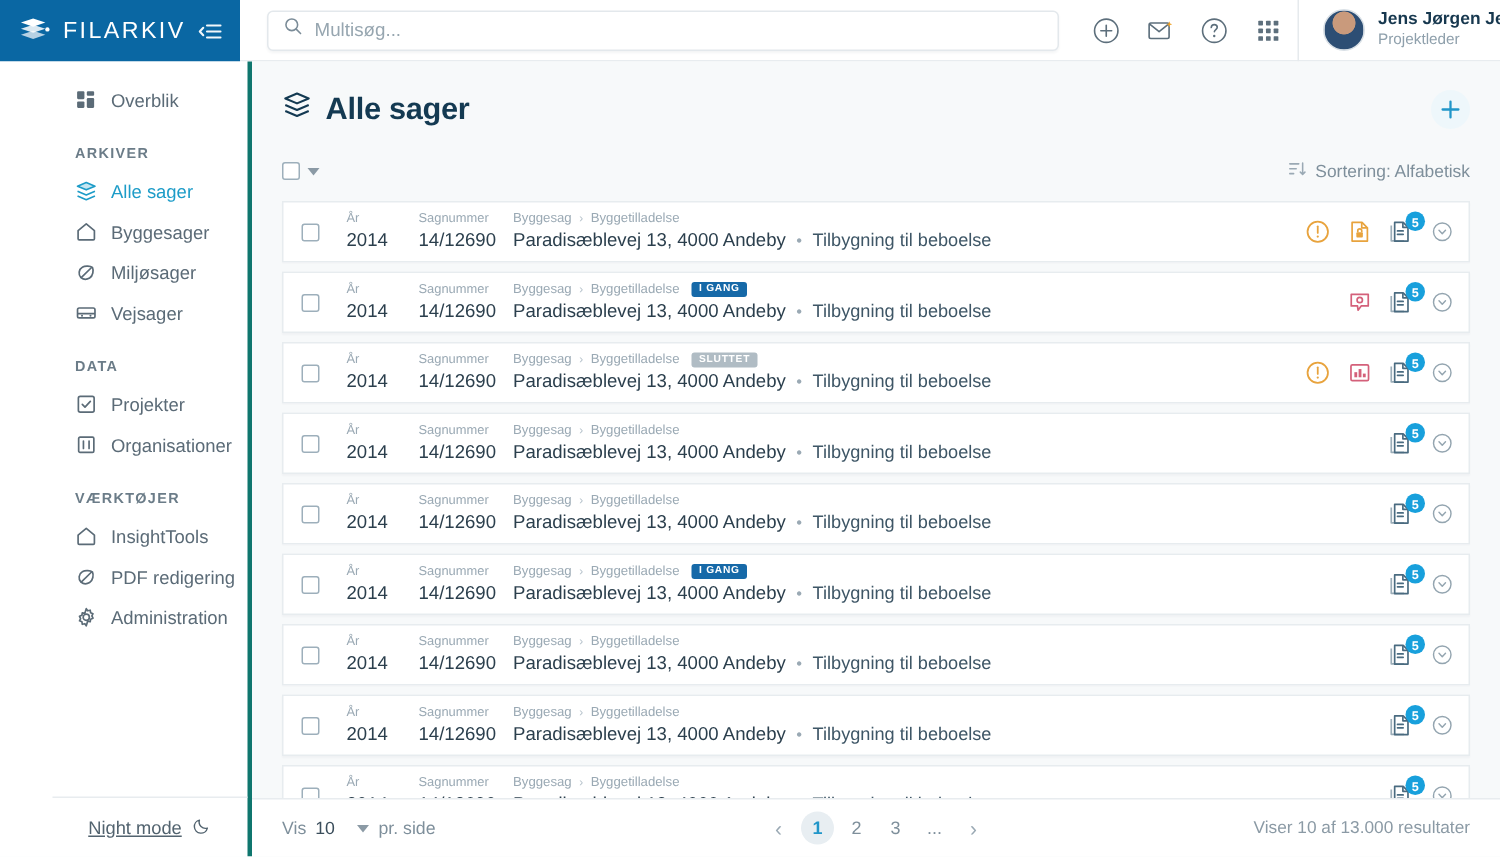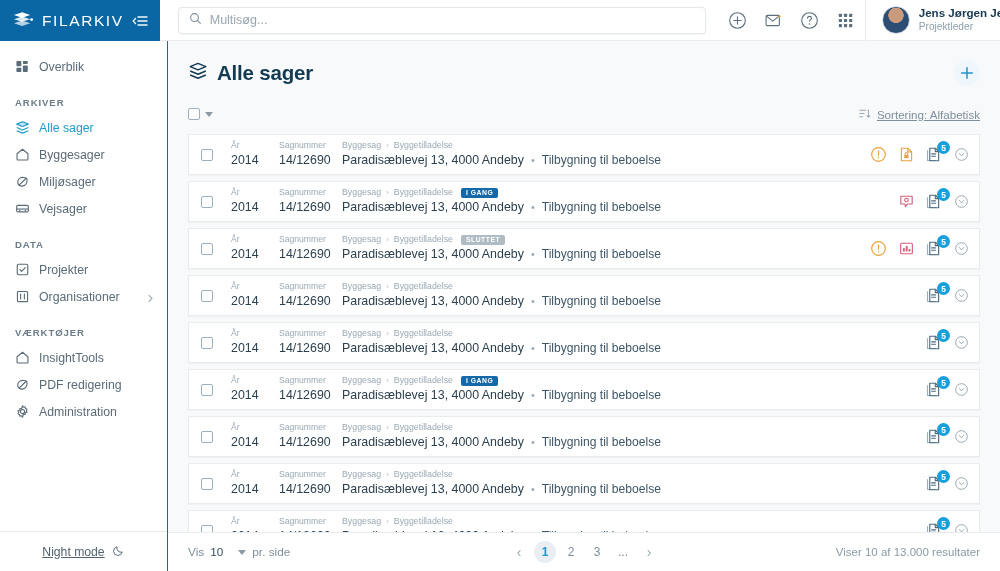--- a/index.html
+++ b/index.html
@@ -54,22 +54,23 @@
   }
   .uname { font-size: 11.6px; font-weight: bold; color: #17384f; line-height: 1.25; white-space: nowrap; }
   .urole { font-size: 10.2px; color: #8fa0ac; line-height: 1.25; }
 
   
   .body { flex: 1; display: flex; min-height: 0; }
 
   
   .sidebar {
     width: 168px; flex: 0 0 168px; background: #ffffff;
-    border-right: 1px solid #0f766e; display: flex; flex-direction: column;
+    border-right: 3px solid #0f766e; display: flex; flex-direction: column;
     padding-top: 12px;
+    padding-left: 35px;
   }
   .nav { flex: 1; overflow: hidden; }
   .nav-item {
     display: flex; align-items: center; gap: 9px; height: 27px;
     padding: 0 12px 0 15px; cursor: pointer; color: #5b6b77; font-size: 12.3px;
   }
   .nav-item .ico { width: 15px; height: 15px; flex: 0 0 15px; display:block; }
   .nav-item.active { color: #1d9cc8; }
   .nav-label { flex: 1; white-space: nowrap; }
   .nav-chevron { width: 9px; height: 9px; opacity: .55; }
@@ -99,21 +100,21 @@
 
   .list-toolbar { display: flex; align-items: center; height: 30px; margin-top: 13px; }
   .sel-all { display: flex; align-items: center; gap: 5px; cursor: pointer; }
   .cbox {
     width: 12px; height: 12px; border: 1.3px solid #9dafbb; border-radius: 2px;
     background: #fff; flex: 0 0 12px;
   }
   .caret { width: 0; height: 0; border-left: 4px solid transparent; border-right: 4px solid transparent; border-top: 5px solid #8b9aa5; }
   .sorting {
     margin-left: auto; font-size: 11.6px; color: #7e8f9b; display: flex;
-    align-items: center; gap: 6px; cursor: pointer; text-decoration: underline;
+    align-items: center; gap: 6px; cursor: pointer;
   }
 
   
   .rows { margin-top: 5px; }
   .row {
     background: #ffffff; border: 1px solid #e7ecef; border-radius: 0;
     height: 41px; margin-bottom: 6px; display: flex; align-items: center;
     padding: 0 10px 0 12px; gap: 0;
     box-shadow: 0 1px 1px rgba(20,45,65,.03);
   }

